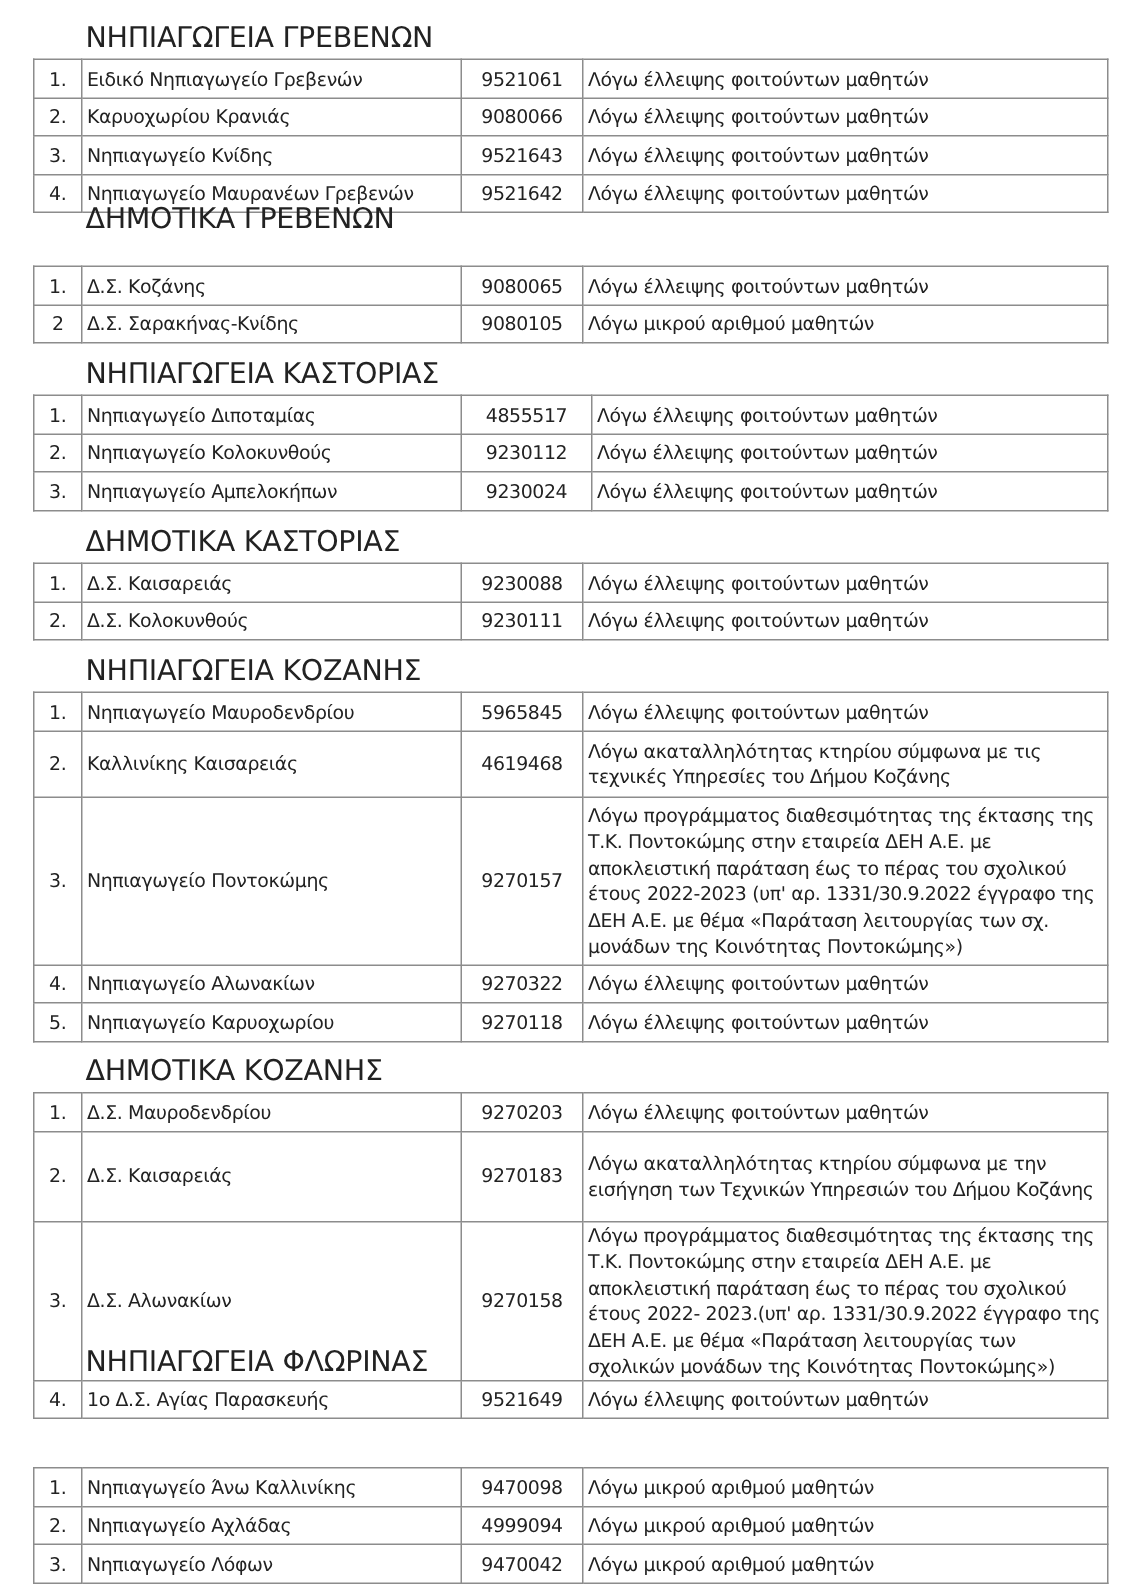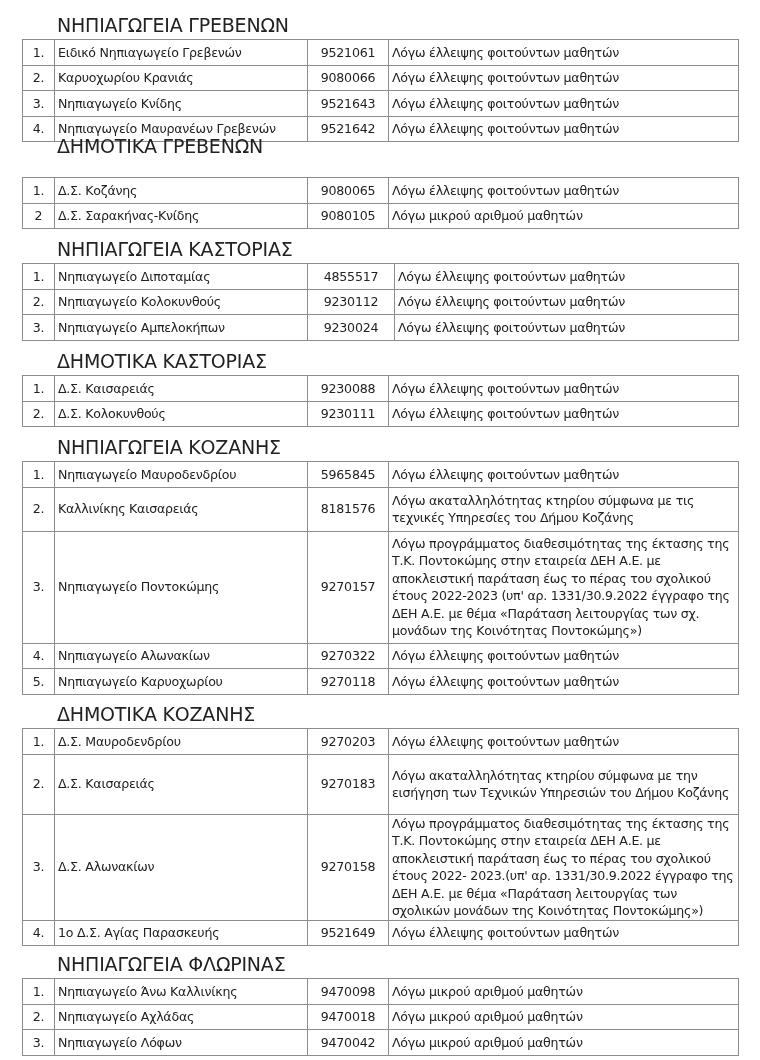--- a/index.html
+++ b/index.html
@@ -159,21 +159,21 @@
         <tbody>
           <tr style="height: 25.5px;">
             <td class="col-num">1.</td>
             <td class="col-name">Νηπιαγωγείο Μαυροδενδρίου</td>
             <td class="col-code">5965845</td>
             <td class="col-reason">Λόγω έλλειψης φοιτούντων μαθητών</td>
           </tr>
           <tr style="height: 44px;">
             <td class="col-num">2.</td>
             <td class="col-name">Καλλινίκης Καισαρειάς</td>
-            <td class="col-code">8181576</td>
+            <td class="col-code">4619468</td>
             <td class="col-reason">Λόγω ακαταλληλότητας κτηρίου σύμφωνα με τις τεχνικές Υπηρεσίες του Δήμου Κοζάνης</td>
           </tr>
           <tr style="height: 112px;">
             <td class="col-num">3.</td>
             <td class="col-name">Νηπιαγωγείο Ποντοκώμης</td>
             <td class="col-code">9270157</td>
             <td class="col-reason">Λόγω προγράμματος διαθεσιμότητας της έκτασης της Τ.Κ. Ποντοκώμης στην εταιρεία ΔΕΗ Α.Ε. με αποκλειστική παράταση έως το πέρας του σχολικού έτους 2022-2023 (υπ' αρ. 1331/30.9.2022 έγγραφο της ΔΕΗ Α.Ε. με θέμα «Παράταση λειτουργίας των σχ. μονάδων της Κοινότητας Ποντοκώμης»)</td>
           </tr>
           <tr style="height: 25.5px;">
             <td class="col-num">4.</td>
@@ -221,39 +221,39 @@
           <tr style="height: 25.5px;">
             <td class="col-num">4.</td>
             <td class="col-name">1ο Δ.Σ. Αγίας Παρασκευής</td>
             <td class="col-code">9521649</td>
             <td class="col-reason">Λόγω έλλειψης φοιτούντων μαθητών</td>
           </tr>
         </tbody>
       </table>
     </div>
     <div class="section" style="top: 0px;">
-      <div class="section-title" style="top: 953px;">ΝΗΠΙΑΓΩΓΕΙΑ ΦΛΩΡΙΝΑΣ</div>
+      <div class="section-title" style="top: 897px;">ΝΗΠΙΑΓΩΓΕΙΑ ΦΛΩΡΙΝΑΣ</div>
       <table class="school-table" style="top: 978px;">
         <colgroup>
           <col style="width: 32px;">
           <col style="width: 253px;">
           <col style="width: 81px;">
           <col style="width: 350px;">
         </colgroup>
         <tbody>
           <tr style="height: 25.5px;">
             <td class="col-num">1.</td>
             <td class="col-name">Νηπιαγωγείο Άνω Καλλινίκης</td>
             <td class="col-code">9470098</td>
             <td class="col-reason">Λόγω μικρού αριθμού μαθητών</td>
           </tr>
           <tr style="height: 25.5px;">
             <td class="col-num">2.</td>
             <td class="col-name">Νηπιαγωγείο Αχλάδας</td>
-            <td class="col-code">9470018</td>
+            <td class="col-code">4999094</td>
             <td class="col-reason">Λόγω μικρού αριθμού μαθητών</td>
           </tr>
           <tr style="height: 25.5px;">
             <td class="col-num">3.</td>
             <td class="col-name">Νηπιαγωγείο Λόφων</td>
             <td class="col-code">9470042</td>
             <td class="col-reason">Λόγω μικρού αριθμού μαθητών</td>
           </tr>
         </tbody>
       </table>

